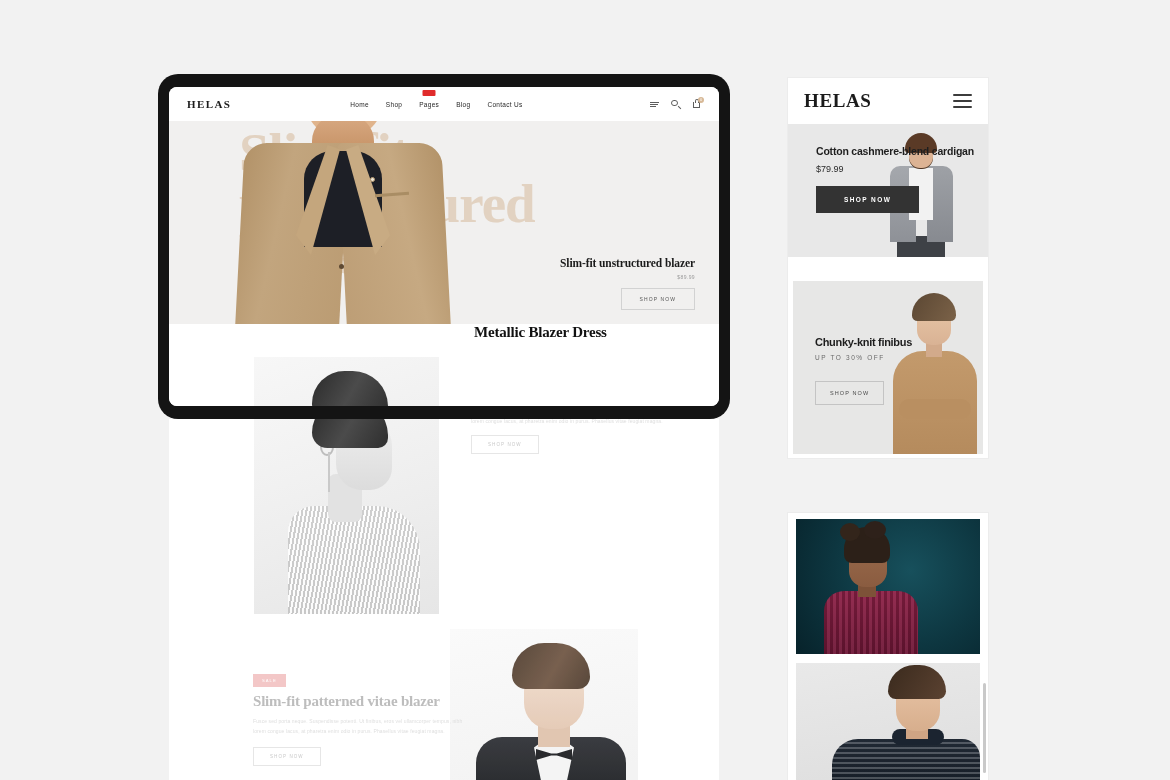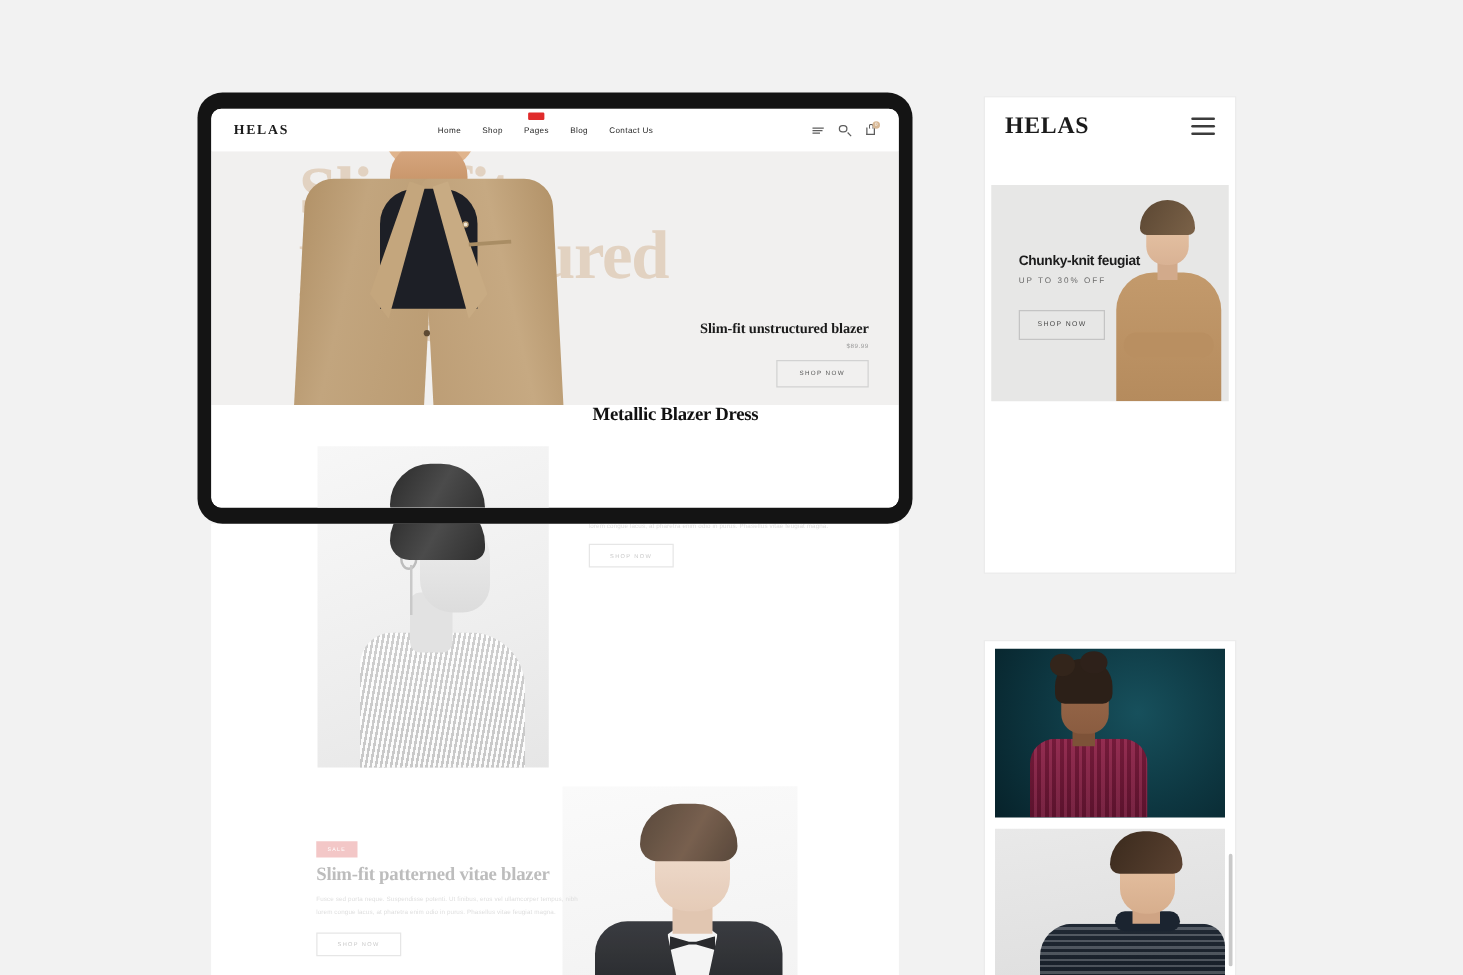--- a/index.html
+++ b/index.html
@@ -560,32 +560,46 @@
   <div class="mobile-top">
     <div class="m-header">
       <div class="m-brand">HELAS</div>
       <div class="m-burger">
         <span></span>
           <span></span>
           <span></span>
       </div>
     </div>
 
+    <div class="m-card1">
+      <div class="m1-photo">
+        <div class="p-pants"></div>
+          <div class="p-cardL"></div>
+          <div class="p-cardR"></div>
+        <div class="p-tshirt"></div>
+          <div class="p-beard"></div>
+        <div class="p-face"></div>
+          <div class="p-hair"></div>
+      </div>
+      <div class="m1-title">Cotton cashmere-blend cardigan</div>
+      <div class="m1-price">$79.99</div>
+      <div class="btn-dark">SHOP NOW</div>
+    </div>
 
     <div class="m-gap"></div>
 
     <div class="m-card2">
       <div class="m2-photo">
         <div class="q-sweater"></div>
           <div class="q-arm"></div>
         <div class="q-neck"></div>
           <div class="q-face"></div>
           <div class="q-hair"></div>
       </div>
-      <div class="m2-title">Chunky-knit feugiat</div>
+      <div class="m2-title">Chunky-knit finibus</div>
       <div class="m2-sub">UP TO 30% OFF</div>
       <div class="btn-outline m2">SHOP NOW</div>
     </div>
   </div>
 
   <div class="mobile-bot">
     <div class="mb-img1">
       <div class="g-sweater"></div>
         <div class="g-neck"></div>
       <div class="g-face"></div>

